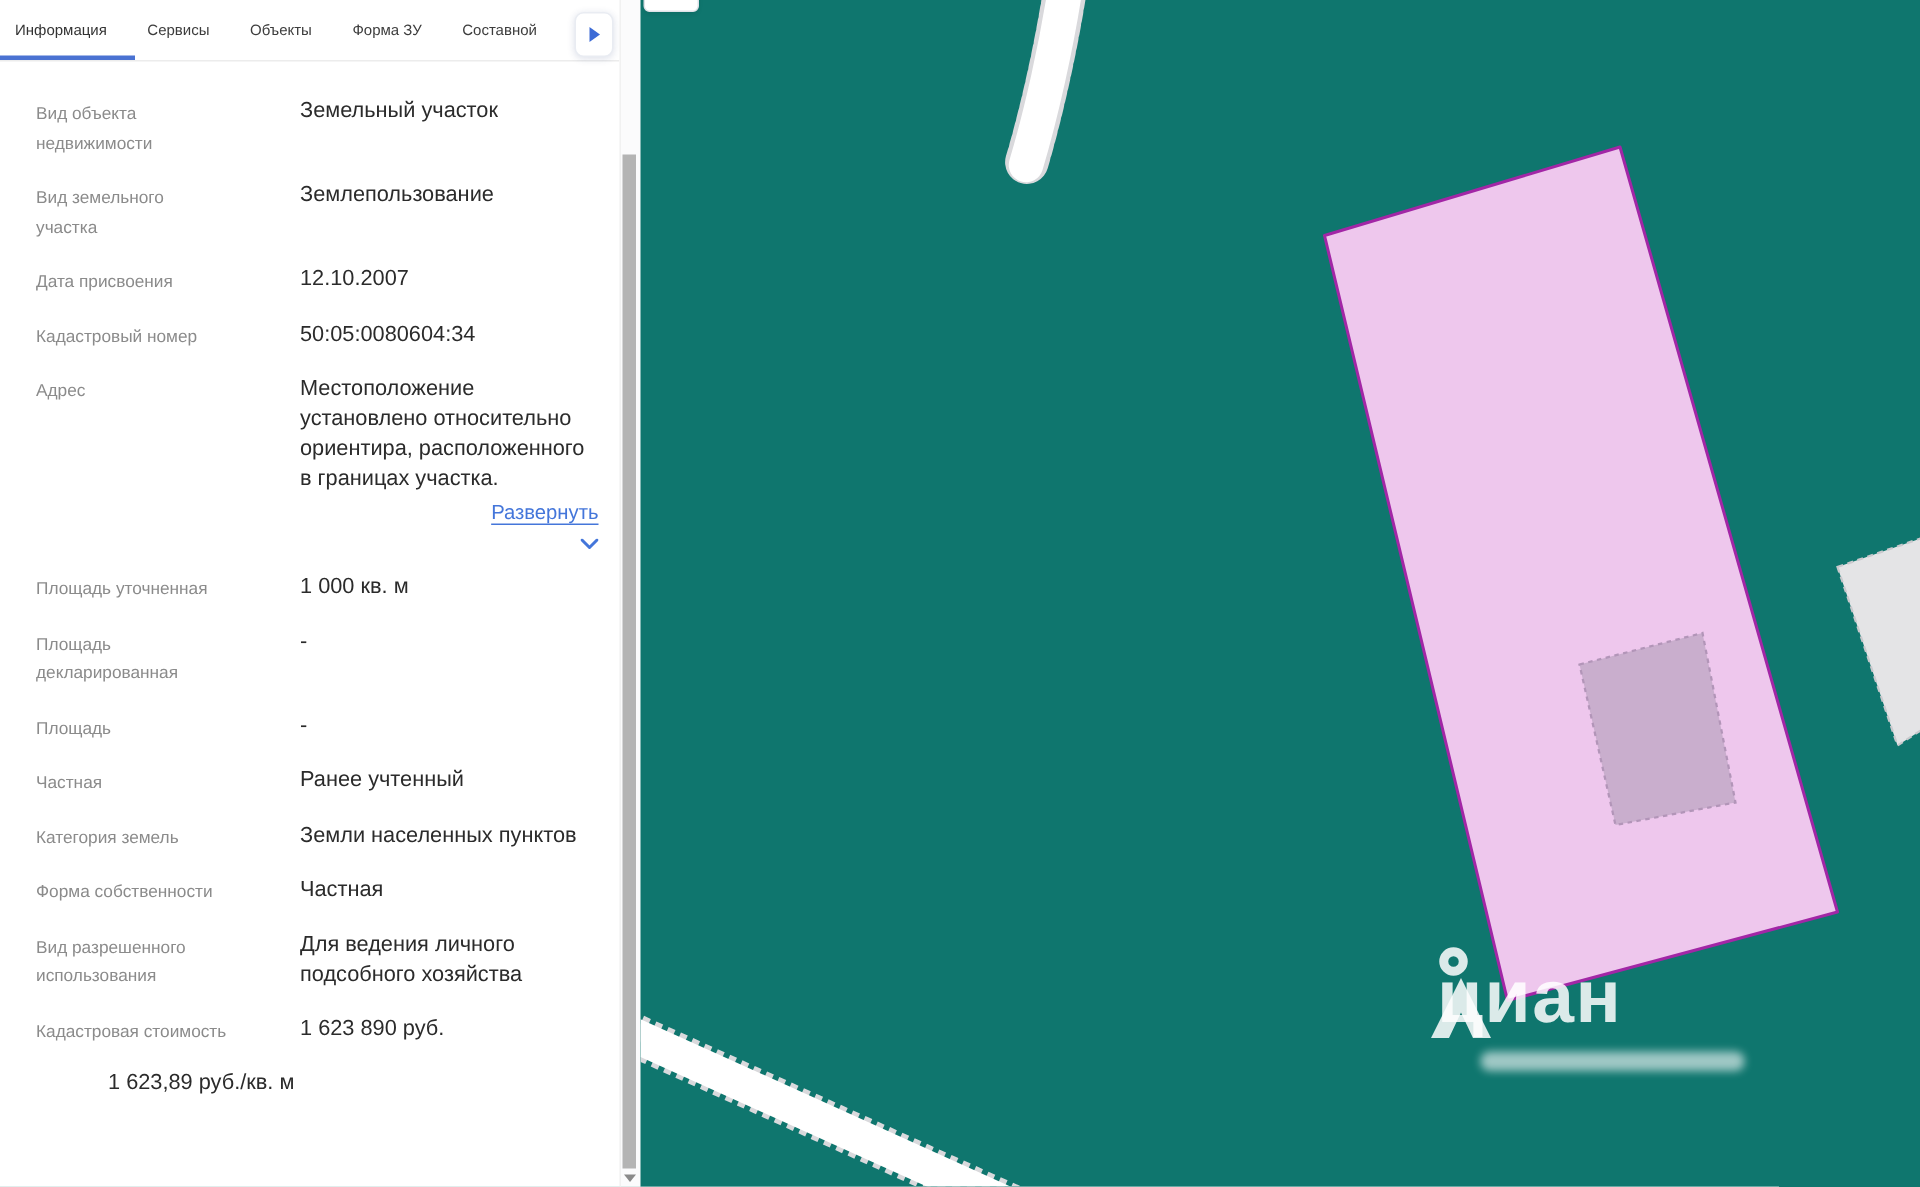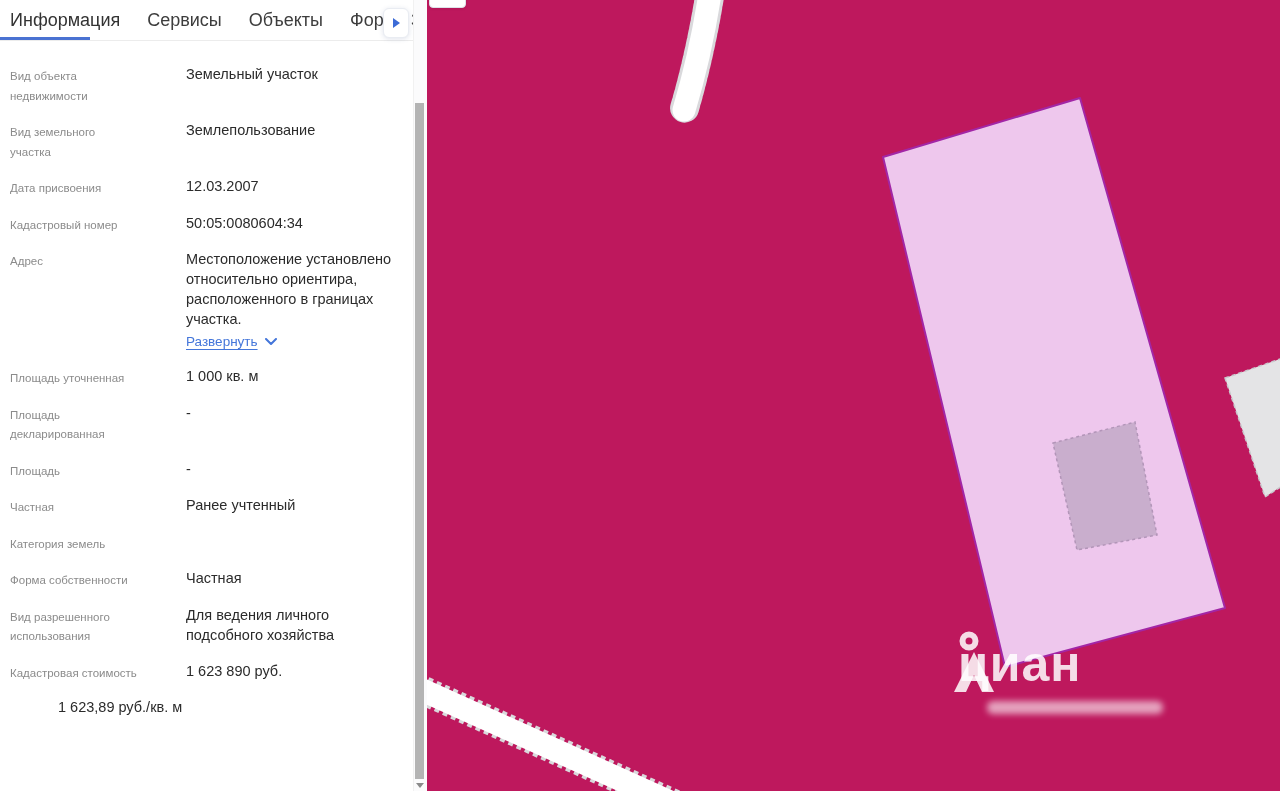--- a/index.html
+++ b/index.html
@@ -5,54 +5,54 @@
   * { margin:0; padding:0; box-sizing:border-box; }
   html,body { width:1280px; height:791px; overflow:hidden; background:#fff;
               font-family:"Liberation Sans", sans-serif; }
 
   
   .panel { position:absolute; left:0; top:0; width:413px; height:791px;
            background:#fff; overflow:hidden; }
 
   .tabbar { position:relative; height:41px; border-bottom:1px solid #ececec;
             display:flex; align-items:center; padding-left:10px; white-space:nowrap; }
-  .tab { font-size:18px; color:#3d3d3d; margin-right:27px; cursor:pointer; }
+  .tab { font-size:10px; color:#3d3d3d; margin-right:27px; cursor:pointer; }
   .tab.active { color:#333; }
   .tab-underline { position:absolute; left:0; top:37px; width:90px; height:3px;
                    background:#4a72d2; }
 
   .more-btn { position:absolute; left:383px; top:8px; width:26px; height:30px;
               background:#fff; border:1px solid #e9ecf2; border-radius:6px;
               box-shadow:0 1px 5px rgba(40,60,120,.15); z-index:5;
               display:flex; align-items:center; justify-content:center; cursor:pointer; }
   .more-btn .tri { width:0; height:0; border-left:7px solid #3c6bd6;
                    border-top:5px solid transparent; border-bottom:5px solid transparent; }
 
-  .fields { padding:23px 14px 0 10px; }
+  .fields { padding:23px 14px 0 24px; }
   .field-row { display:flex; margin-bottom:14px; }
   .f-label { flex:0 0 128px; font-size:11.5px; line-height:19.5px; color:#8b8b8b;
              padding-top:3px; }
   .f-value { flex:1; font-size:14.5px; line-height:20px; color:#2b2b2b;margin-left:48px; }
-  .expand { margin-top:3px; display:flex; align-items:center; gap:7px; }
+  .expand { margin-top:3px; display:flex; align-items:flex-end; gap:7px;flex-direction:column; }
   .expand a { font-size:13.5px; color:#4476da; text-decoration:underline;
               text-underline-offset:3px; cursor:pointer; }
   .chev { width:12px; height:8px; }
 
   
   .scrollbar { position:absolute; left:413px; top:0; width:14px; height:791px;
                background:#fbfbfc; border-left:1px solid #f1f1f1; }
   .scroll-thumb { position:absolute; left:1px; top:103px; width:9px; height:676px;
                   background:#b4b4b4; cursor:pointer; }
   .scroll-arrow { position:absolute; left:2px; bottom:3px; width:0; height:0;
                   border-left:4px solid transparent; border-right:4px solid transparent;
                   border-top:5px solid #8a8a8a; cursor:pointer; }
 
   
   .map { position:absolute; left:427px; top:0; width:853px; height:791px;
-         background:#be185d; overflow:hidden; cursor:grab; }
+         background:#0f766e; overflow:hidden; cursor:grab; }
   .map svg { position:absolute; left:0; top:0; }
   .map-chip { position:absolute; left:2px; top:-10px; width:37px; height:18px;
               background:#fff; border:1px solid #dfe2e8; border-radius:4px;
               box-shadow:0 1px 3px rgba(0,0,0,.08); z-index:4; }
   .watermark { position:absolute; left:525px; top:630px; z-index:3; display:flex;
                align-items:flex-start; pointer-events:none; }
   .watermark .wm-text { font-size:50px; font-weight:bold; line-height:52px;
                         color:rgba(255,255,255,.85); letter-spacing:1px; margin-left:6px;
                         margin-top:8px; }
   .wm-blur { position:absolute; left:560px; top:701px; width:176px; height:13px;
@@ -84,21 +84,21 @@
       <div class="f-value">Земельный участок</div>
     </div>
 
     <div class="field-row">
       <div class="f-label">Вид земельного участка</div>
       <div class="f-value">Землепользование</div>
     </div>
 
     <div class="field-row">
       <div class="f-label">Дата присвоения</div>
-      <div class="f-value">12.03.2007</div>
+      <div class="f-value">12.10.2007</div>
     </div>
 
     <div class="field-row">
       <div class="f-label">Кадастровый номер</div>
       <div class="f-value">50:05:0080604:34</div>
     </div>
 
 
     <div class="field-row">
       <div class="f-label">Адрес</div>
@@ -128,20 +128,21 @@
       <div class="f-value">-</div>
     </div>
 
     <div class="field-row">
       <div class="f-label">Частная</div>
       <div class="f-value">Ранее учтенный</div>
     </div>
 
     <div class="field-row">
       <div class="f-label">Категория земель</div>
+      <div class="f-value">Земли населенных пунктов</div>
     </div>
 
     <div class="field-row">
       <div class="f-label">Форма собственности</div>
       <div class="f-value">Частная</div>
     </div>
 
     <div class="field-row">
       <div class="f-label">Вид разрешенного использования</div>
       <div class="f-value">Для ведения личного подсобного хозяйства</div>

